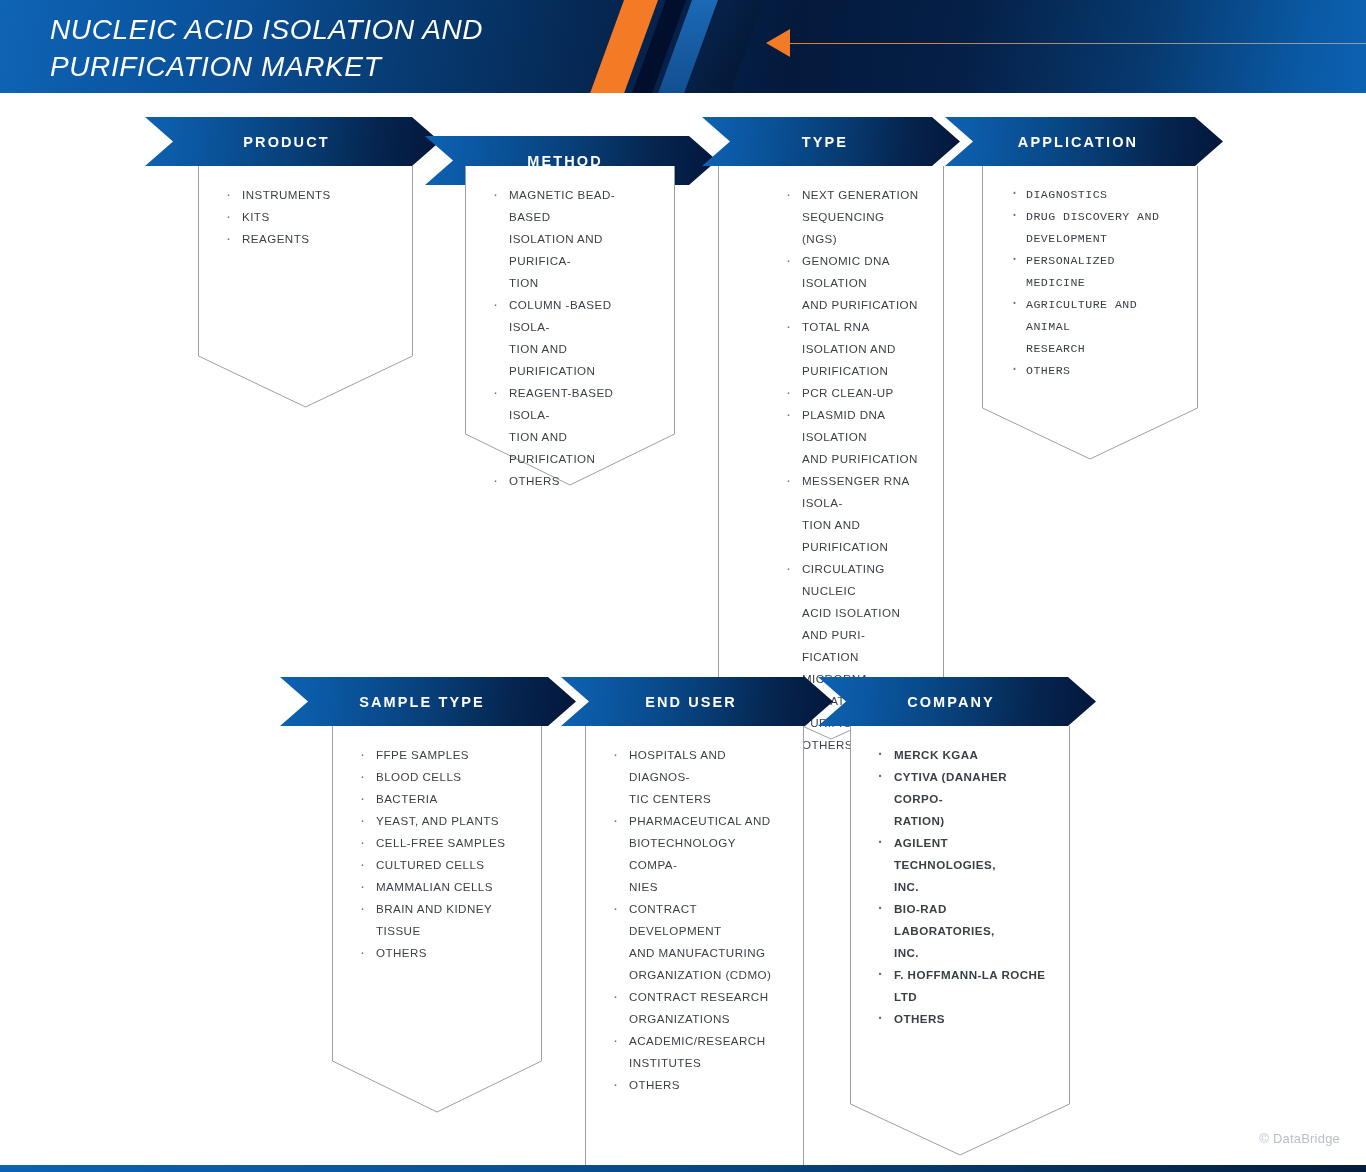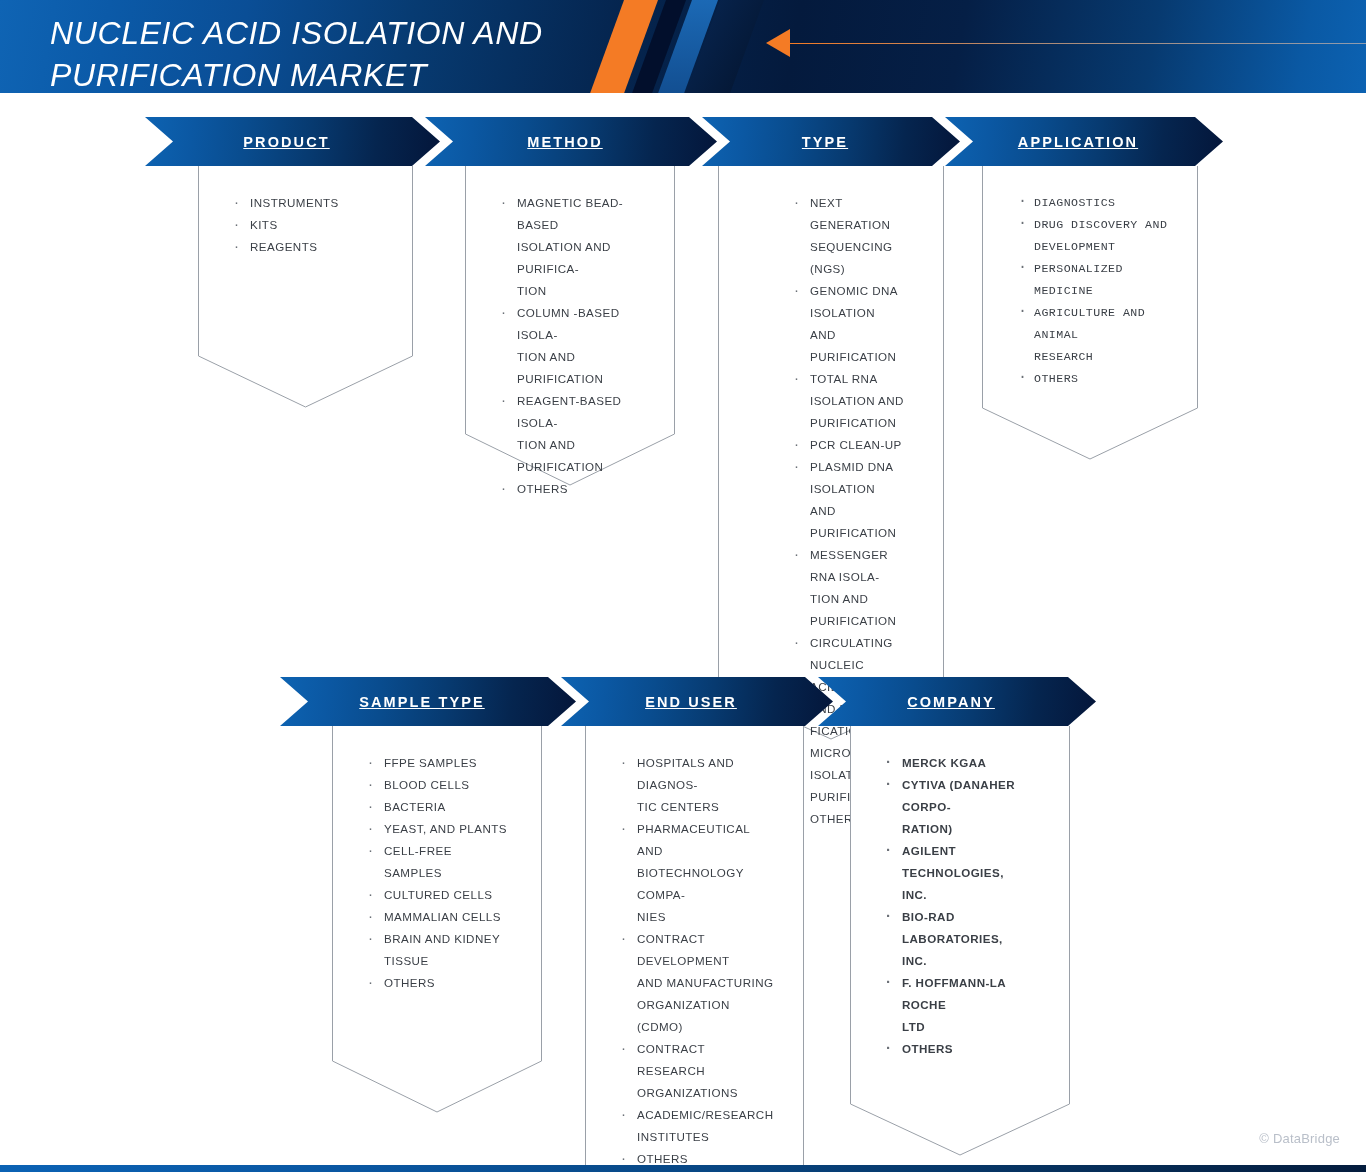--- a/index.html
+++ b/index.html
@@ -82,21 +82,21 @@
     border-bottom: 14px solid transparent;
     border-right: 24px solid #f47b25;
   }
 
   #main-title {
     position: absolute;
     left: 50px;
     top: 12px;
     width: 520px;
     color: #ffffff;
-    font-size: 32px;
+    font-size: 28px;
     font-style: italic;
     font-weight: 400;
     letter-spacing: 0.6px;
     line-height: 1.32;
     text-transform: uppercase;
     white-space: pre-line;
   }
 
   
   #footer-bar {
@@ -138,21 +138,20 @@
     justify-content: center;
   }
   .banner-label {
     color: #ffffff;
     font-size: 14.5px;
     font-weight: 700;
     letter-spacing: 2.1px;
     text-transform: uppercase;
     padding-right: 12px;
     white-space: nowrap;
-    text-decoration: underline;
   }
 
   .body-box {
     position: absolute;
     top: 49px;
     background: #ffffff;
   }
   .body-outline {
     position: absolute;
     left: 0; top: 0;
@@ -163,21 +162,21 @@
     fill: #ffffff;
     stroke: #9aa0a8;
     stroke-width: 1;
     vector-effect: non-scaling-stroke;
   }
 
   ul.seg-list {
     position: relative;
     list-style: none;
     padding: 10px 14px 0 14px;
-    margin: 16px;
+    margin: 8px;
   }
   ul.seg-list li {
     position: relative;
     color: #3a3f46;
     font-size: 11.6px;
     letter-spacing: 0.45px;
     line-height: 22px;
     padding-left: 22px;
     text-transform: uppercase;
     white-space: pre-line;
@@ -220,21 +219,21 @@
             <path d="M 0.5 0 L 0.5 190 L 107.5 241 L 214.5 190 L 214.5 0"></path>
           </svg>
           <ul class="seg-list">
             <li>INSTRUMENTS</li>
             <li>KITS</li>
             <li>REAGENTS</li>
           </ul>
         </div>
       </div>
       <div class="column" style="left: 425px; top: 117px; width: 292px;">
-        <div class="banner" style="width: 292px;">
+        <div class="banner" style="width: 292px; margin-top: 19px;">
           <span class="banner-label">METHOD</span>
         </div>
         <div class="body-box" style="left: 40px; width: 210px; height: 320px;">
           <svg class="body-outline" viewBox="0 0 210 320" preserveAspectRatio="none">
             <path d="M 0.5 0 L 0.5 268 L 105 319 L 209.5 268 L 209.5 0"></path>
           </svg>
           <ul class="seg-list">
             <li>MAGNETIC BEAD-BASED
 ISOLATION AND PURIFICA-
 TION</li>

